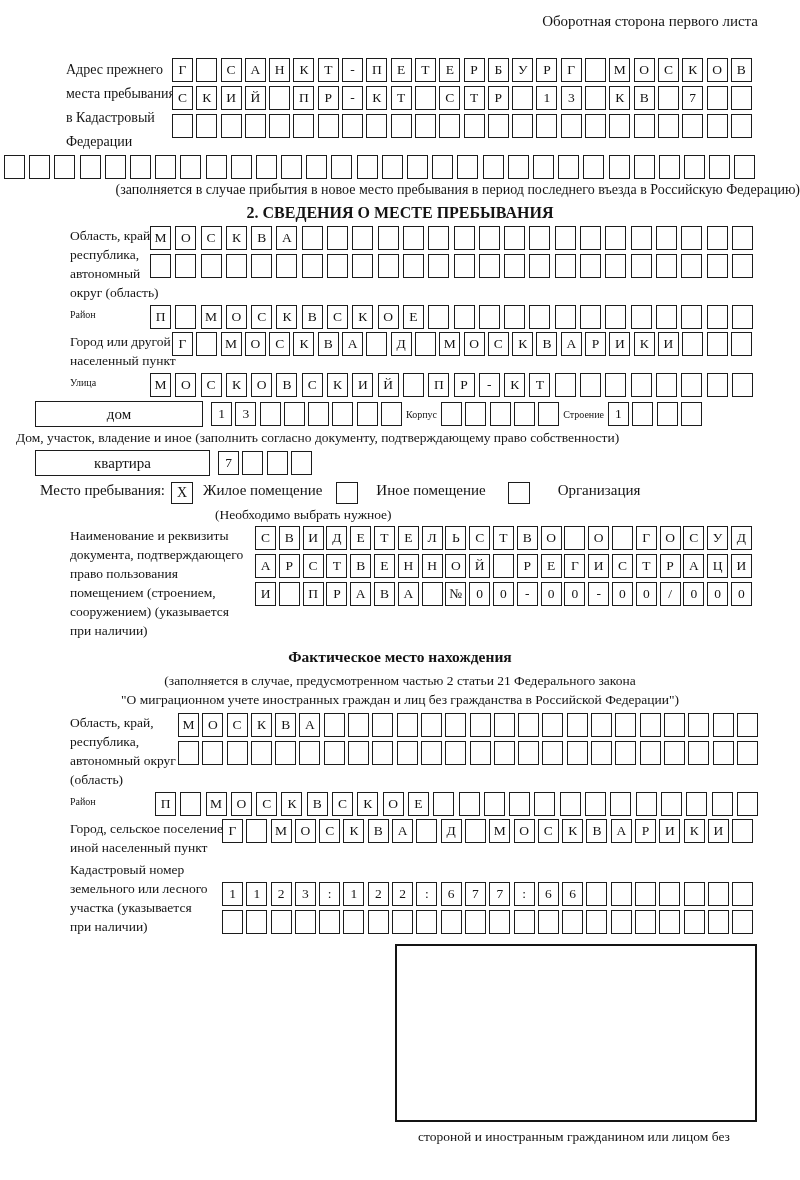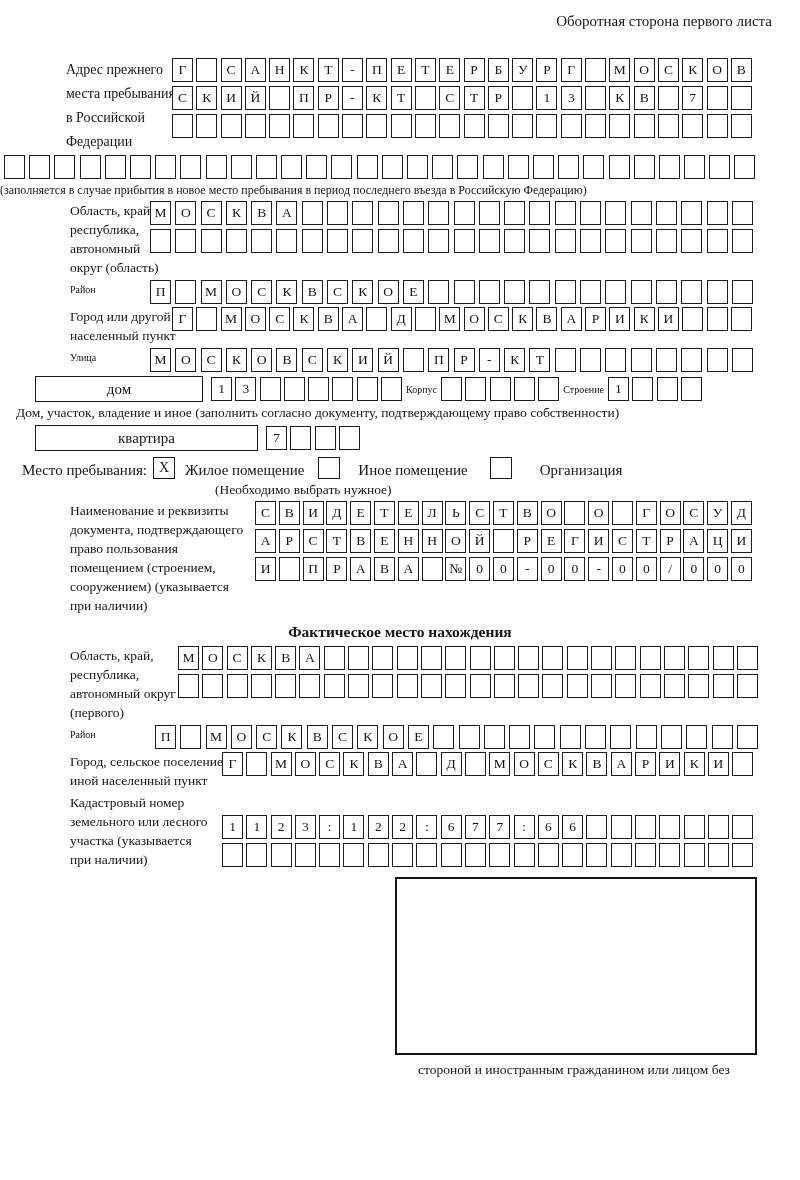--- a/index.html
+++ b/index.html
@@ -7,21 +7,21 @@
   .page {
     position: relative;
     width: 800px; height: 1180px;
     margin: 0 auto;
     background: #ffffff;
     font-family: "Liberation Serif", "DejaVu Serif", serif;
     color: #141414;
     overflow: hidden;
     padding-top: 12px;
   }
-  .back-note { font-size: 15px; line-height: 18px; text-align: right; padding-right: 28px; }
+  .back-note { font-size: 15px; line-height: 18px; text-align: right; padding-right: 42px; }
 
   
   .cells { display: flex; gap: 3.3px; }
   .cell {
     flex: none; width: 21px; height: 24px;
     border: 1.6px solid #1c1c1c;
     display: flex; align-items: center; justify-content: center;
     font-size: 13.5px; line-height: 1; background: #fff;
   }
   .cells.g42 { gap: 4.2px; }
@@ -31,47 +31,47 @@
 
   .lbl { font-size: 10px; line-height: 19px; white-space: nowrap; }
   .lbl-line { font-size: 13.5px; line-height: 19px; white-space: nowrap; }
 
   
   .addr-block { display: flex; margin-top: 28px; }
   .addr-labels { width: 172px; padding-left: 66px; flex: none; font-size: 14px; }
   .addr-labels .lbl-line { font-size: 14px; line-height: 24px; }
   .full-row { margin-left: 4px; margin-top: 1px; }
 
-  .caption-center { text-align: left; font-size: 12px; line-height: 16px; margin-top: 3px; }
+  .caption-center { text-align: right; font-size: 14px; line-height: 16px; margin-top: 3px; }
   .sec-title { text-align: center; font-size: 16px; font-weight: bold; line-height: 20px; margin-top: 5px; }
 
   .field { display: flex; margin-top: 3px; }
   .field .labelcol { flex: none; padding-left: 70px; }
   .labelcol.w150 { width: 150px; }
   .labelcol.w172 { width: 172px; }
   .labelcol.w155 { width: 155px; }
   .labelcol.w178 { width: 178px; }
   .labelcol.w222 { width: 222px; }
   .labelcol.w255 { width: 255px; }
 
   
   .inline-row { display: flex; align-items: center; margin-left: 35px; margin-top: 4px; }
   .big-box {
     border: 1.6px solid #1c1c1c; height: 26px;
     display: flex; align-items: center; justify-content: center;
     font-size: 15px;
     text-align: right;
   }
   .big-box.house { width: 168px; }
-  .big-box.flat  { width: 223px; }
+  .big-box.flat  { width: 175px; }
   .inline-lbl { font-size: 10px; margin: 0 4px; white-space: nowrap; }
   .caption-left { font-size: 13.5px; line-height: 16px; margin-left: 16px; margin-top: 3px; }
 
   
-  .placetype { display: flex; align-items: flex-end; margin-left: 22px; margin-top: 6px; font-size: 15px; }
+  .placetype { display: flex; align-items: flex-start; margin-left: 40px; margin-top: 6px; font-size: 15px; }
   .checkbox {
     flex: none; width: 22px; height: 22px;
     border: 1.6px solid #1c1c1c;
     display: flex; align-items: center; justify-content: center;
     font-size: 14px;
   }
   .placetype .opt-lbl { white-space: nowrap; }
   .pt-cap { font-size: 13.5px; line-height: 17px; margin-left: 215px; margin-top: 2px; }
 
   
@@ -95,21 +95,21 @@
 <body>
 
 <div class="page">
 
   <div class="back-note">Оборотная сторона первого листа</div>
 
   <div class="addr-block">
     <div class="addr-labels">
         <div class="lbl-line">Адрес прежнего</div>
         <div class="lbl-line">места пребывания</div>
-        <div class="lbl-line">в Российской</div>
+        <div class="lbl-line">в Кадастровый</div>
         <div class="lbl-line">Федерации</div>
       </div>
     <div>
       <div class="cells rowgap">
           <div class="cell">Г</div>
           <div class="cell"></div>
           <div class="cell">С</div>
           <div class="cell">А</div>
           <div class="cell">Н</div>
           <div class="cell">К</div>
@@ -213,20 +213,21 @@
       <div class="cell"></div>
       <div class="cell"></div>
       <div class="cell"></div>
       <div class="cell"></div>
       <div class="cell"></div>
       <div class="cell"></div>
       <div class="cell"></div>
     </div>
   <div class="caption-center">(заполняется в случае прибытия в новое место пребывания в период последнего въезда в Российскую Федерацию)</div>
 
+  <div class="sec-title">2. СВЕДЕНИЯ О МЕСТЕ ПРЕБЫВАНИЯ</div>
 
   <div class="field">
     <div class="labelcol w150">
         <div class="lbl-line">Область, край,</div>
         <div class="lbl-line">республика,</div>
         <div class="lbl-line">автономный</div>
         <div class="lbl-line">округ (область)</div>
       </div>
     <div>
       <div class="cells g4 rowgap">
@@ -504,27 +505,31 @@
           <div class="cell">0</div>
           <div class="cell">/</div>
           <div class="cell">0</div>
           <div class="cell">0</div>
           <div class="cell">0</div>
         </div>
     </div>
   </div>
 
   <div class="fact-title">Фактическое место нахождения</div>
+  <div class="fact-cap" style="margin-top:4px">
+      <div class="lbl-line">(заполняется в случае, предусмотренном частью 2 статьи 21 Федерального закона</div>
+      <div class="lbl-line">"О миграционном учете иностранных граждан и лиц без гражданства в Российской Федерации")</div>
+    </div>
 
   <div class="field" style="margin-top:4px">
     <div class="labelcol w178">
         <div class="lbl-line">Область, край,</div>
         <div class="lbl-line">республика,</div>
         <div class="lbl-line">автономный округ</div>
-        <div class="lbl-line">(первого)</div>
+        <div class="lbl-line">(область)</div>
       </div>
     <div>
       <div class="cells rowgap">
           <div class="cell">М</div>
           <div class="cell">О</div>
           <div class="cell">С</div>
           <div class="cell">К</div>
           <div class="cell">В</div>
           <div class="cell">А</div>
           <div class="cell"></div>

